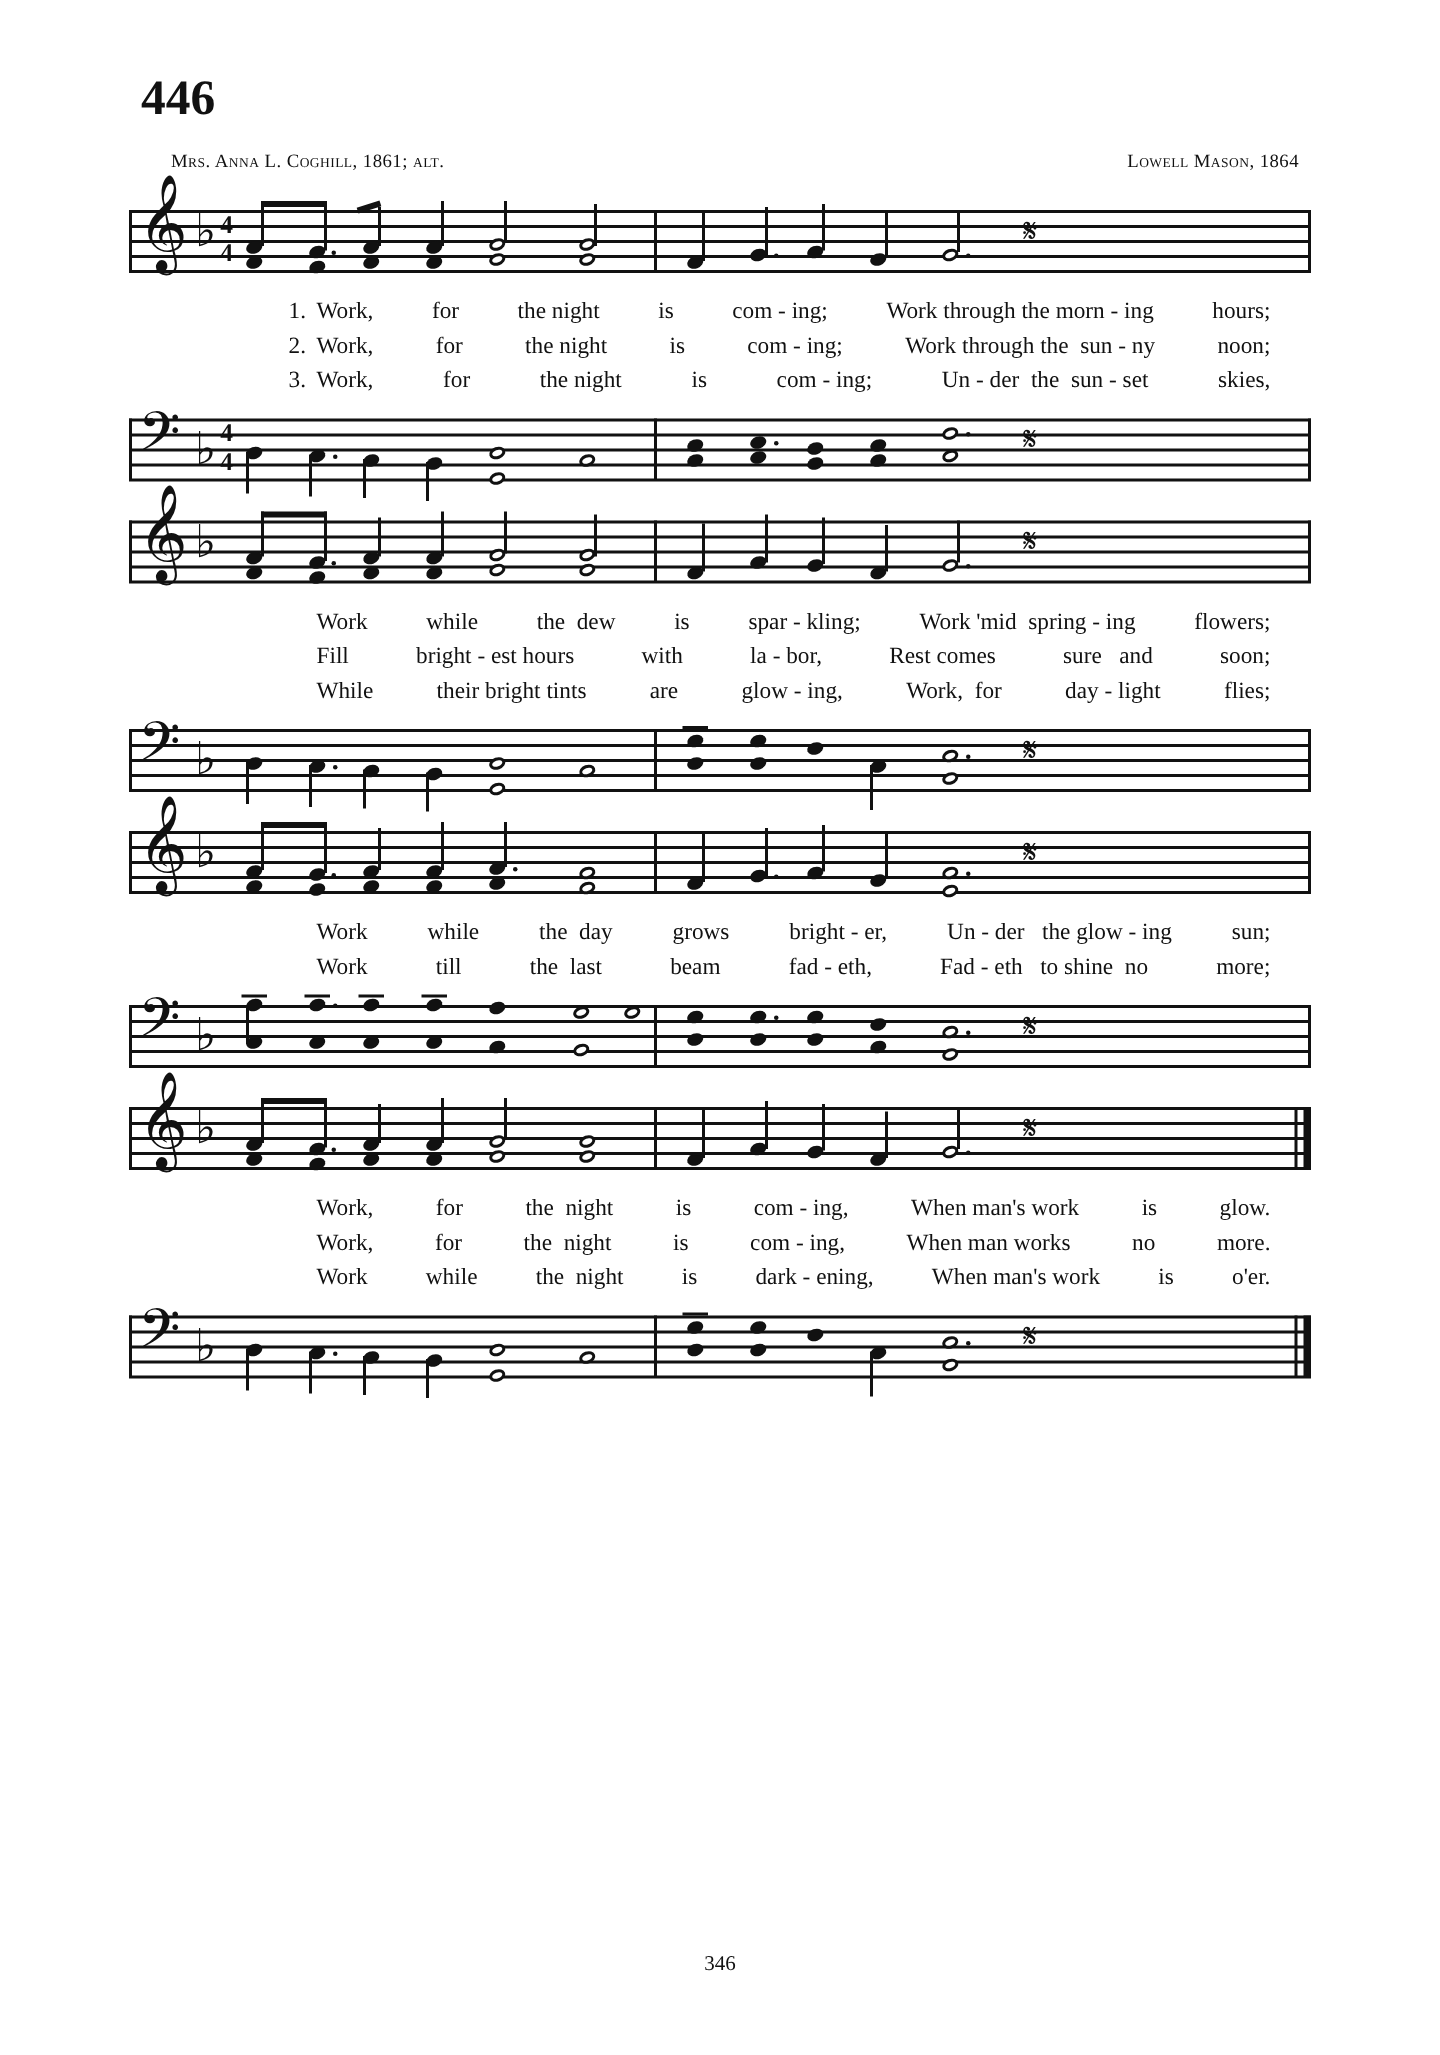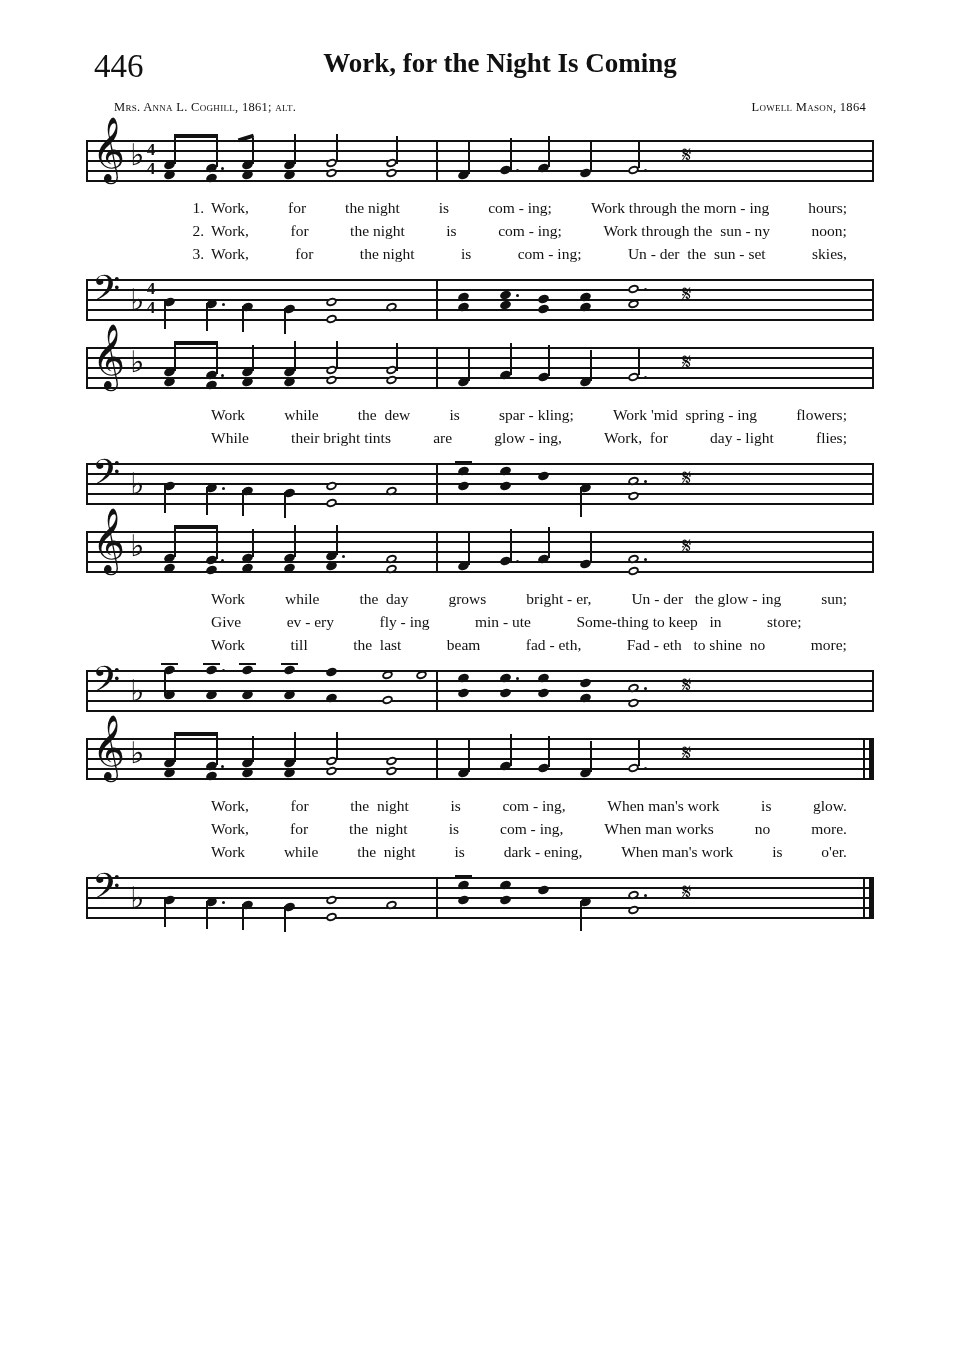--- a/index.html
+++ b/index.html
@@ -33,21 +33,21 @@
   }
   .title-row {
     position: relative;
     height: 40px;
   }
   .hymn-number {
     position: absolute;
     left: 22px;
     top: 0;
     font-size: 33px;
-    font-weight: normal;
+    font-weight: bold;
     font-family: "Liberation Serif", serif;
   }
   .hymn-title {
     text-align: center;
     font-size: 27px;
     font-weight: bold;
     font-family: "Liberation Serif", serif;
     padding-left: 40px;
   }
   .tune-line {
@@ -221,21 +221,20 @@
   }
 </style>
 </head>
 <body>
 
 <div class="page">
 
 
   <div class="title-row">
     <div class="hymn-number">446</div>
-    <div class="hymn-title">Work, for the Night Is Coming</div>
   </div>
 
 
   <div class="credits">
     <div class="credit-left">Mrs. Anna L. Coghill, 1861; alt.</div>
     <div class="credit-right">Lowell Mason, 1864</div>
   </div>
 
   <div class="system">
 
@@ -447,20 +446,32 @@
           <span class="w">the  dew</span>
           <span class="w">is</span>
           <span class="w">spar - kling;</span>
           <span class="w">Work 'mid  spring - ing</span>
           <span class="w">flowers;</span>
         </span>
       </div>
       <div class="lyric-line">
         <span class="num"></span>
         <span class="words">
+          <span class="w">Fill</span>
+          <span class="w">bright - est hours</span>
+          <span class="w">with</span>
+          <span class="w">la - bor,</span>
+          <span class="w">Rest comes</span>
+          <span class="w">sure   and</span>
+          <span class="w">soon;</span>
+        </span>
+      </div>
+      <div class="lyric-line">
+        <span class="num"></span>
+        <span class="words">
           <span class="w">While</span>
           <span class="w">their bright tints</span>
           <span class="w">are</span>
           <span class="w">glow - ing,</span>
           <span class="w">Work,  for</span>
           <span class="w">day - light</span>
           <span class="w">flies;</span>
         </span>
       </div>
     </div>
@@ -567,32 +578,20 @@
           <span class="w">the  day</span>
           <span class="w">grows</span>
           <span class="w">bright - er,</span>
           <span class="w">Un - der   the glow - ing</span>
           <span class="w">sun;</span>
         </span>
       </div>
       <div class="lyric-line">
         <span class="num"></span>
         <span class="words">
-          <span class="w">Give</span>
-          <span class="w">ev - ery</span>
-          <span class="w">fly - ing</span>
-          <span class="w">min - ute</span>
-          <span class="w">Some-thing to keep   in</span>
-          <span class="w">store;</span>
-          <span class="w"></span>
-        </span>
-      </div>
-      <div class="lyric-line">
-        <span class="num"></span>
-        <span class="words">
           <span class="w">Work</span>
           <span class="w">till</span>
           <span class="w">the  last</span>
           <span class="w">beam</span>
           <span class="w">fad - eth,</span>
           <span class="w">Fad - eth   to shine  no</span>
           <span class="w">more;</span>
         </span>
       </div>
     </div>
@@ -775,13 +774,14 @@
       <div class="stem" style="left:494px; top:36px; height:30px;"></div>
       <div class="note hollow" style="left:542px; top:26px;"></div>
       <div class="note hollow" style="left:542px; top:41px;"></div>
       <div class="dot" style="left:558px; top:29px;"></div>
       <div class="restmark" style="left:596px; top:16px;">𝄋</div>
       <div class="barline thick" style="right:0;"></div>
       <div class="barline" style="right:9px;"></div>
     </div>
   </div>
 
+  <div class="footer">346</div>
 </div>
 
 </body></html>

